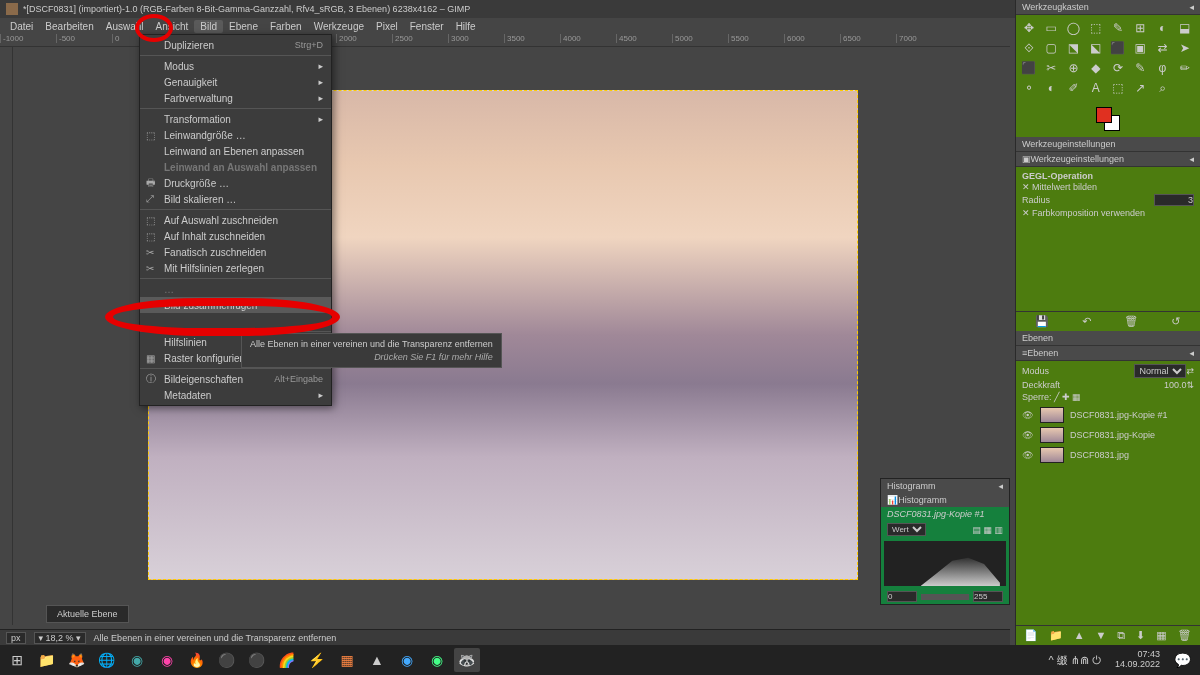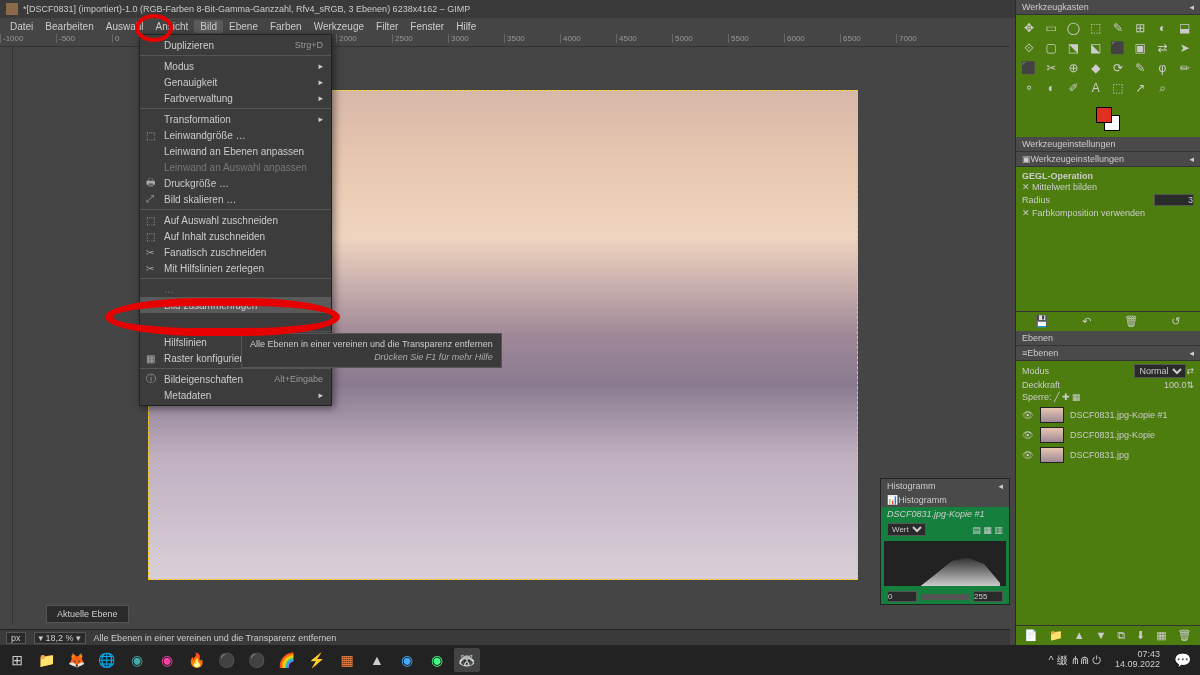--- a/index.html
+++ b/index.html
@@ -26,21 +26,21 @@
 .ruler-v { position: absolute; left: 0; top: 47px; width: 13px; bottom: 50px; background: #454545; border-right: 1px solid #333; }
 
 
 .canvas-wrap { position: absolute; left: 13px; top: 47px; right: 190px; bottom: 50px; background: #454545; overflow: hidden; }
 .canvas { position: absolute; left: 135px; top: 43px; width: 710px; height: 490px; background: linear-gradient(to bottom, #d8b8a8 0%, #e8c8b0 15%, #f0d5c0 30%, #a08898 50%, #8a7a90 60%, #c0b0c0 75%, #d8d0d8 100%); border: 1px dashed #ffcc00; }
 
 
 .dropdown { position: absolute; left: 139px; top: 34px; width: 193px; background: #3c3c3c; border: 1px solid #222; box-shadow: 2px 2px 8px rgba(0,0,0,0.5); z-index: 50; font-size: 10px; padding: 2px 0; }
 .dropdown .ditem { display: flex; align-items: center; padding: 2px 8px 2px 24px; height: 16px; cursor: pointer; position: relative; }
 .dropdown .ditem.selected { background: #5a5a5a; }
-.dropdown .ditem.disabled { color: #777; }
+.dropdown .ditem.disabled { color: #777; font-weight: bold; }
 .dropdown .ditem .sc { margin-left: auto; color: #999; font-size: 9px; }
 .dropdown .ditem .arrow { margin-left: auto; font-size: 9px; }
 .dropdown .ditem .ico { position: absolute; left: 6px; width: 12px; font-size: 10px; color: #aaa; }
 .dropdown .sep { height: 1px; background: #555; margin: 2px 0; }
 
 
 .tooltip { position: absolute; left: 241px; top: 333px; background: #3a3a3a; border: 1px solid #555; padding: 4px 8px; font-size: 9px; z-index: 60; line-height: 1.4; }
 .tooltip .t2 { font-style: italic; text-align: right; color: #aaa; }
 
 
@@ -110,21 +110,21 @@
 
 <div class="menubar">
   <div class="mitem">Datei</div>
   <div class="mitem">Bearbeiten</div>
   <div class="mitem">Auswahl</div>
   <div class="mitem">Ansicht</div>
   <div class="mitem active">Bild</div>
   <div class="mitem">Ebene</div>
   <div class="mitem">Farben</div>
   <div class="mitem">Werkzeuge</div>
-  <div class="mitem">Filter</div>
+  <div class="mitem">Pixel</div>
   <div class="mitem">Fenster</div>
   <div class="mitem">Hilfe</div>
 </div>
 
 <div class="circle1"></div>
 <div class="circle2"></div>
 
 <div class="ruler-h">
   <span>-1000</span><span>-500</span><span>0</span><span>500</span><span>1000</span><span>1500</span><span>2000</span><span>2500</span><span>3000</span><span>3500</span><span>4000</span><span>4500</span><span>5000</span><span>5500</span><span>6000</span><span>6500</span><span>7000</span>
 </div>

